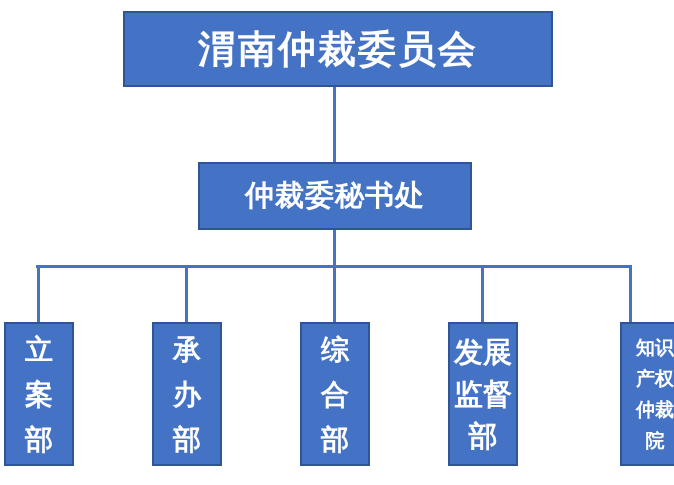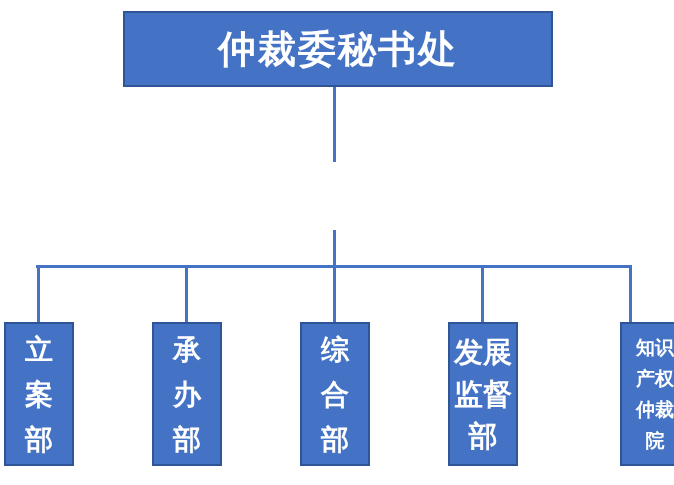--- a/index.html
+++ b/index.html
@@ -97,23 +97,26 @@
   <div class="conn conn-v1"></div>
   <div class="conn conn-v2"></div>
   <div class="conn conn-h"></div>
   <div class="conn drop drop-1"></div>
   <div class="conn drop drop-2"></div>
   <div class="conn drop drop-3"></div>
   <div class="conn drop drop-4"></div>
   <div class="conn drop drop-5"></div>
 
   <div class="node node-root">
+    <span class="label">渭南仲裁委员会</span>
+  </div>
+
+  <div class="node node-secretariat">
     <span class="label">仲裁委秘书处</span>
   </div>
-
 
   <div class="node dept dept-1">
     <span class="label">立
 案
 部</span>
   </div>
 
   <div class="node dept dept-2">
     <span class="label">承
 办

